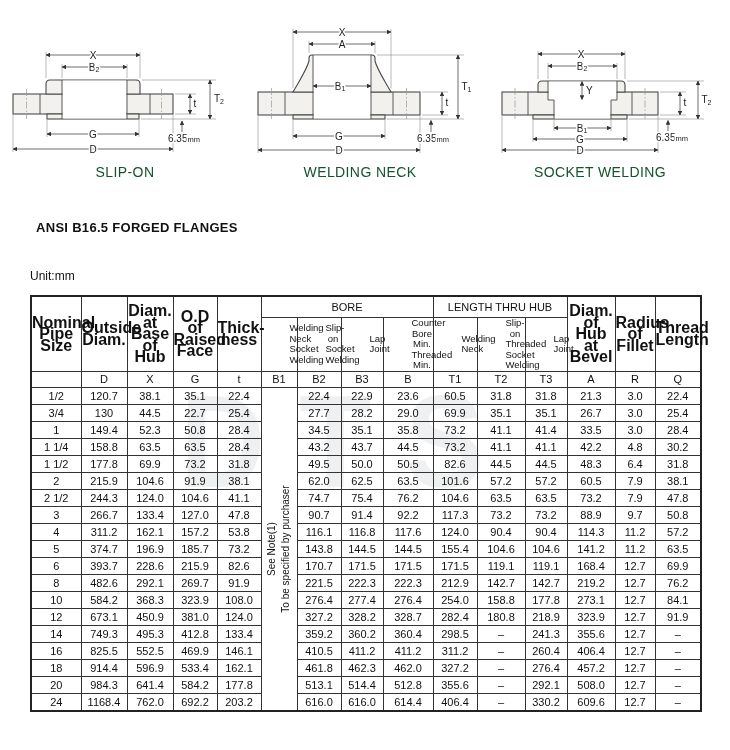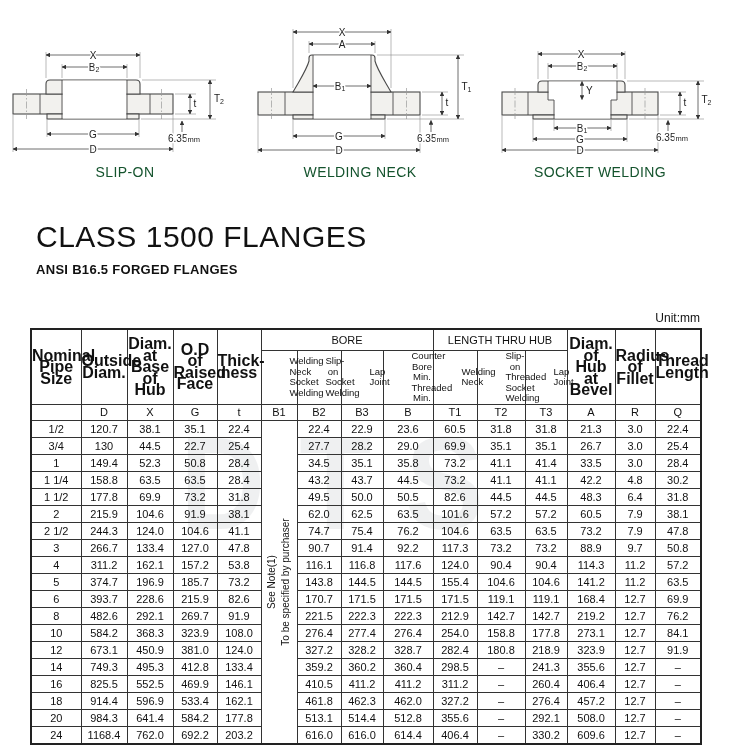--- a/index.html
+++ b/index.html
@@ -21,21 +21,21 @@
   svg .cl   { stroke:#999;    stroke-width:.7; fill:none; stroke-dasharray:7 2 1.5 2; }
   svg .body { fill:#f2f1ee; stroke:#4a4a4a; stroke-width:1.1; }
   svg .bore { stroke:#4a4a4a; stroke-width:.9; fill:none; }
   svg .void { fill:#fff; stroke:none; }
   
   .titleblock { margin:40px 0 0 36px; }
   .pagetitle  { font-size:30px; font-weight:400; letter-spacing:.5px; margin:0; }
   .subtitle   { font-size:13px; letter-spacing:.3px; margin-top:8px;font-weight:bold; }
   
   .tablewrap { margin:34px 0 0 30px; width:670px; position:relative; }
-  .unit { text-align:right; font-size:12px; margin-bottom:3px; }
+  .unit { font-size:12px; margin-bottom:12px; }
   table { border-collapse:collapse; table-layout:fixed; width:670px; border:2px solid #222;
           position:relative; z-index:1; background:transparent; }
   th,td { border:1px solid #333; text-align:center; vertical-align:middle; font-weight:400; padding:0; }
   .h-main  { font-size:16px; line-height:11.5px;font-weight:bold; }
   .h-group { font-size:11px;  height:20px; }
   .h-sub   { font-size:9.5px; line-height:10.5px; height:48px;padding-left:28px; }
   .h-sym   { font-size:11px;  height:15px; }
   tbody td { font-size:11px; height:16px; line-height:16px; white-space:nowrap; }
   .b1-cell { position:relative; }
   .b1-rot  { position:absolute; inset:0; display:flex; align-items:center; justify-content:center; }
@@ -210,21 +210,20 @@
         <text class="dim" x="221.5" y="91"><tspan>T</tspan><tspan class="sub" dy="1.5">2</tspan></text>
         <line class="dl" x1="188" y1="119" x2="188" y2="108.5" marker-end="url(#arC)"></line>
         <text class="dim" x="176" y="129"><tspan>6.35</tspan><tspan class="mm">mm</tspan></text>
       </g>
     </svg>
     <div class="caption">SOCKET WELDING</div>
   </div>
 </div>
 
 <div class="titleblock">
-  <div class="pagetitle">CLASS 1500 FLANGES</div>
   <div class="subtitle">ANSI B16.5 FORGED FLANGES</div>
 </div>
 
 <div class="tablewrap">
   <div class="watermark">DTS</div>
   <div class="unit">Unit:mm</div>
   <table>
     <colgroup>
       <col style="width:50px">
         <col style="width:46px">

